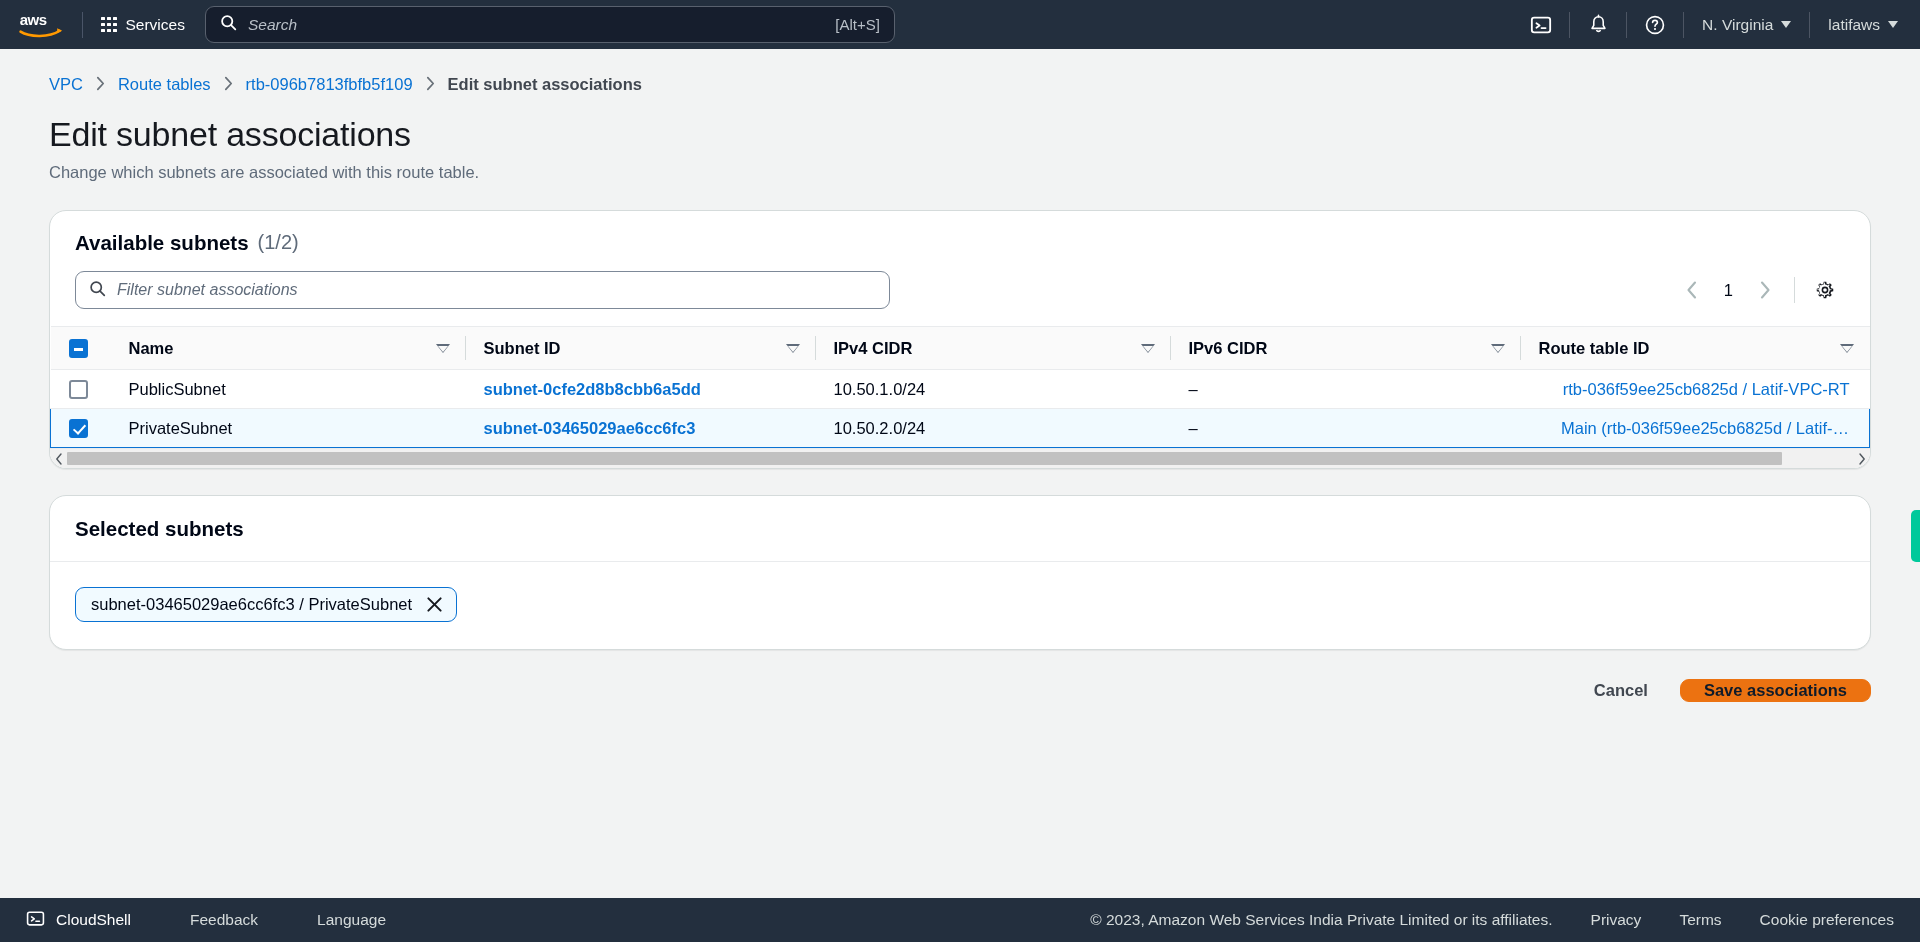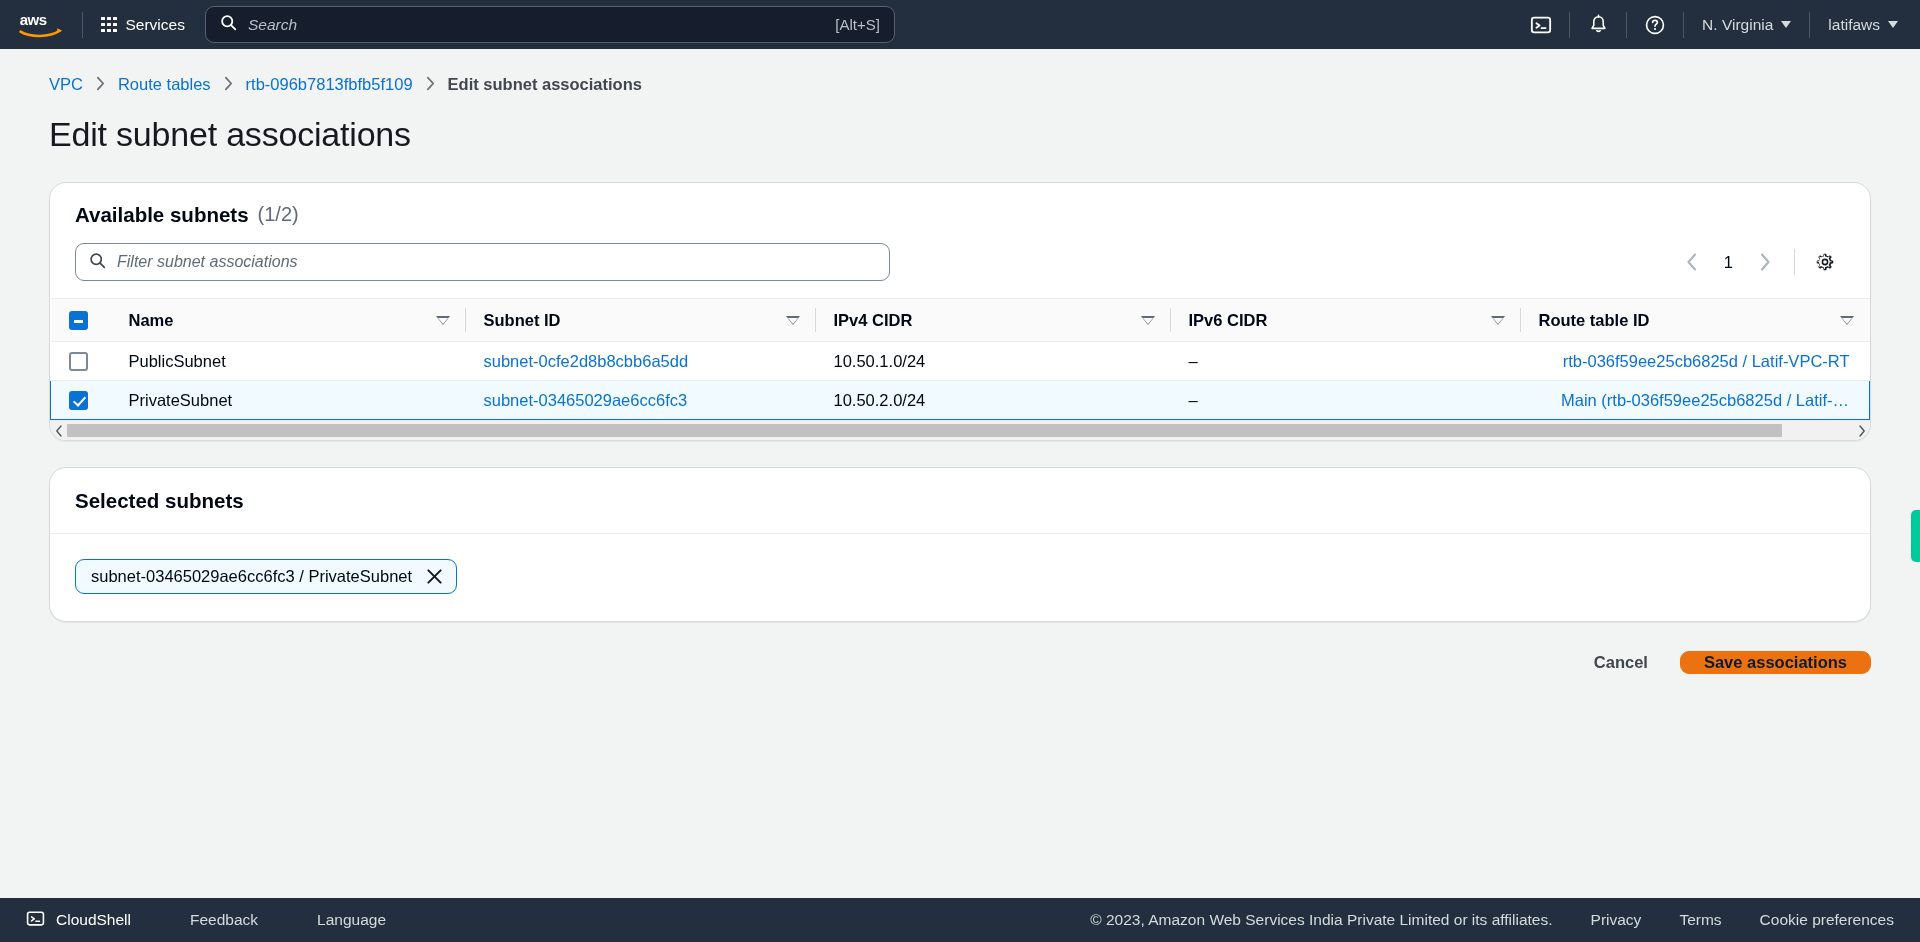--- a/index.html
+++ b/index.html
@@ -141,21 +141,21 @@
     padding: 0 0 0 18px;
     position: relative;
     white-space: nowrap;
   }
   table.subnets th .th-inner {
     display: flex; align-items: center; justify-content: space-between;
     padding-right: 16px;
   }
   th.col-check, td.col-check { width: 60px; padding-left: 21px; }
   th.col-name, td.col-name { width: 355px; }
-  th.col-sid, td.col-sid { width: 350px; }
+  th.col-sid, td.col-sid { width: 350px; font-weight: bold; }
   th.col-ipv4, td.col-ipv4 { width: 355px; }
   th.col-ipv6, td.col-ipv6 { width: 350px; }
   th.col-rt, td.col-rt { width: auto; }
 
   .col-divider {
     position: absolute; right: 0; top: 9px; bottom: 9px; width: 1px; background: #d5dbdb;
   }
   .sort-caret {
     width: 0; height: 0; border-left: 7px solid transparent;
     border-right: 7px solid transparent; border-top: 9px solid transparent;
@@ -370,20 +370,21 @@
     <span class="bc-link">rtb-096b7813fbfb5f109</span>
     <span class="bc-chev">
       <svg width="9" height="15" viewBox="0 0 10 16">
           <path d="M2 1.5 L8 8 L2 14.5" stroke="#687078" stroke-width="1.9" fill="none" stroke-linecap="round" stroke-linejoin="round"></path>
         </svg>
     </span>
     <span class="bc-current">Edit subnet associations</span>
   </div>
 
   <h1 class="page-title">Edit subnet associations</h1>
+  <div class="page-desc">Change which subnets are associated with this route table.</div>
 
   <div class="container">
     <div class="panel-header">
       <div class="panel-title">
         <span>Available subnets</span>
         <span class="panel-count">(1/2)</span>
       </div>
     </div>
 
     <div class="filter-row">

